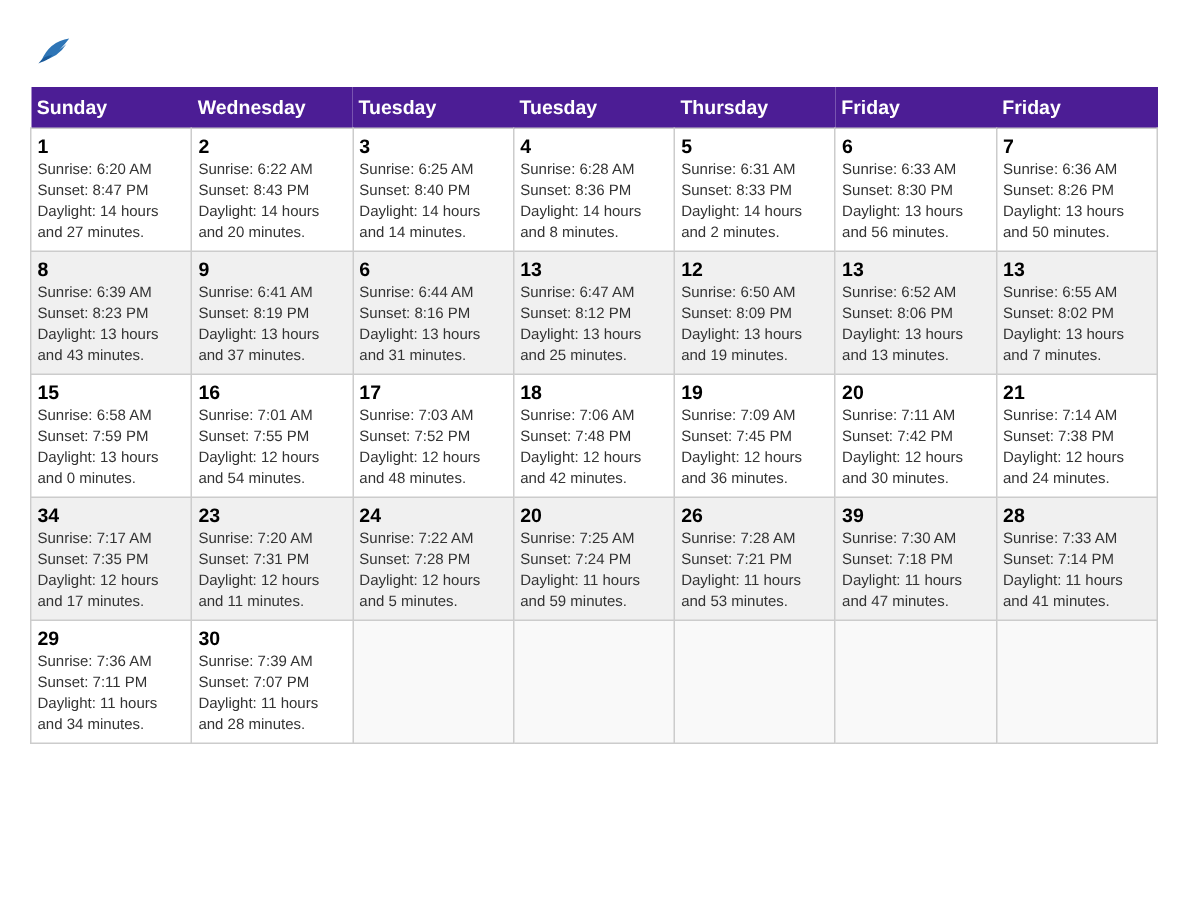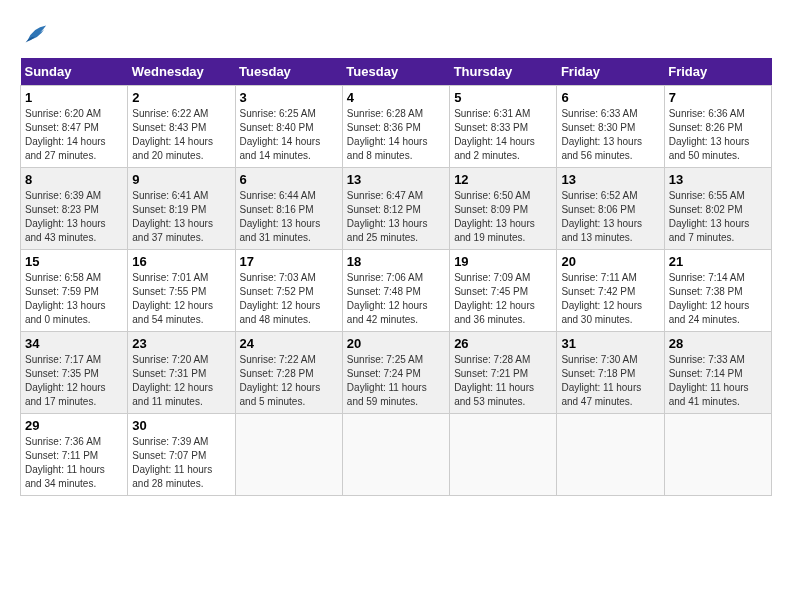--- a/index.html
+++ b/index.html
@@ -320,21 +320,21 @@
       </td>
         <td>
         <span class="day-num">26</span>
         <div class="day-info">
           Sunrise: 7:28 AM<br>
           Sunset: 7:21 PM<br>
           Daylight: 11 hours and 53 minutes.
         </div>
       </td>
         <td>
-        <span class="day-num">31</span>
+        <span class="day-num">39</span>
         <div class="day-info">
           Sunrise: 7:30 AM<br>
           Sunset: 7:18 PM<br>
           Daylight: 11 hours and 47 minutes.
         </div>
       </td>
         <td>
         <span class="day-num">28</span>
         <div class="day-info">
           Sunrise: 7:33 AM<br>

